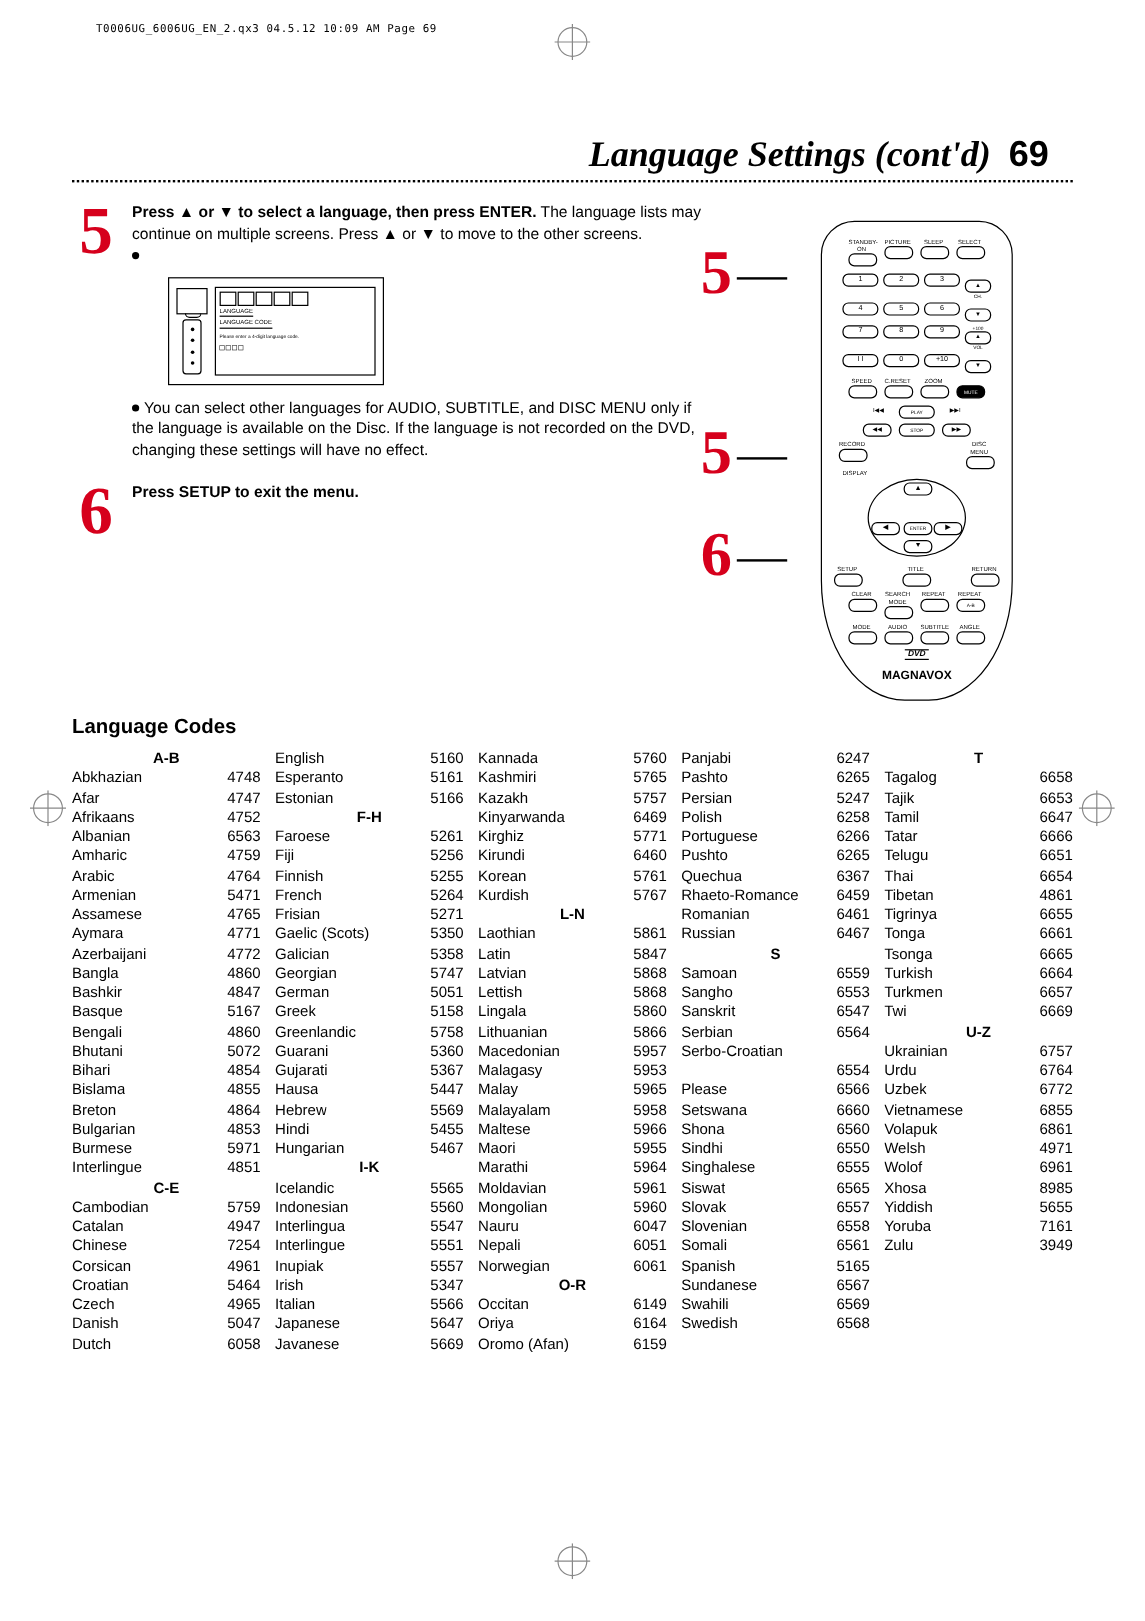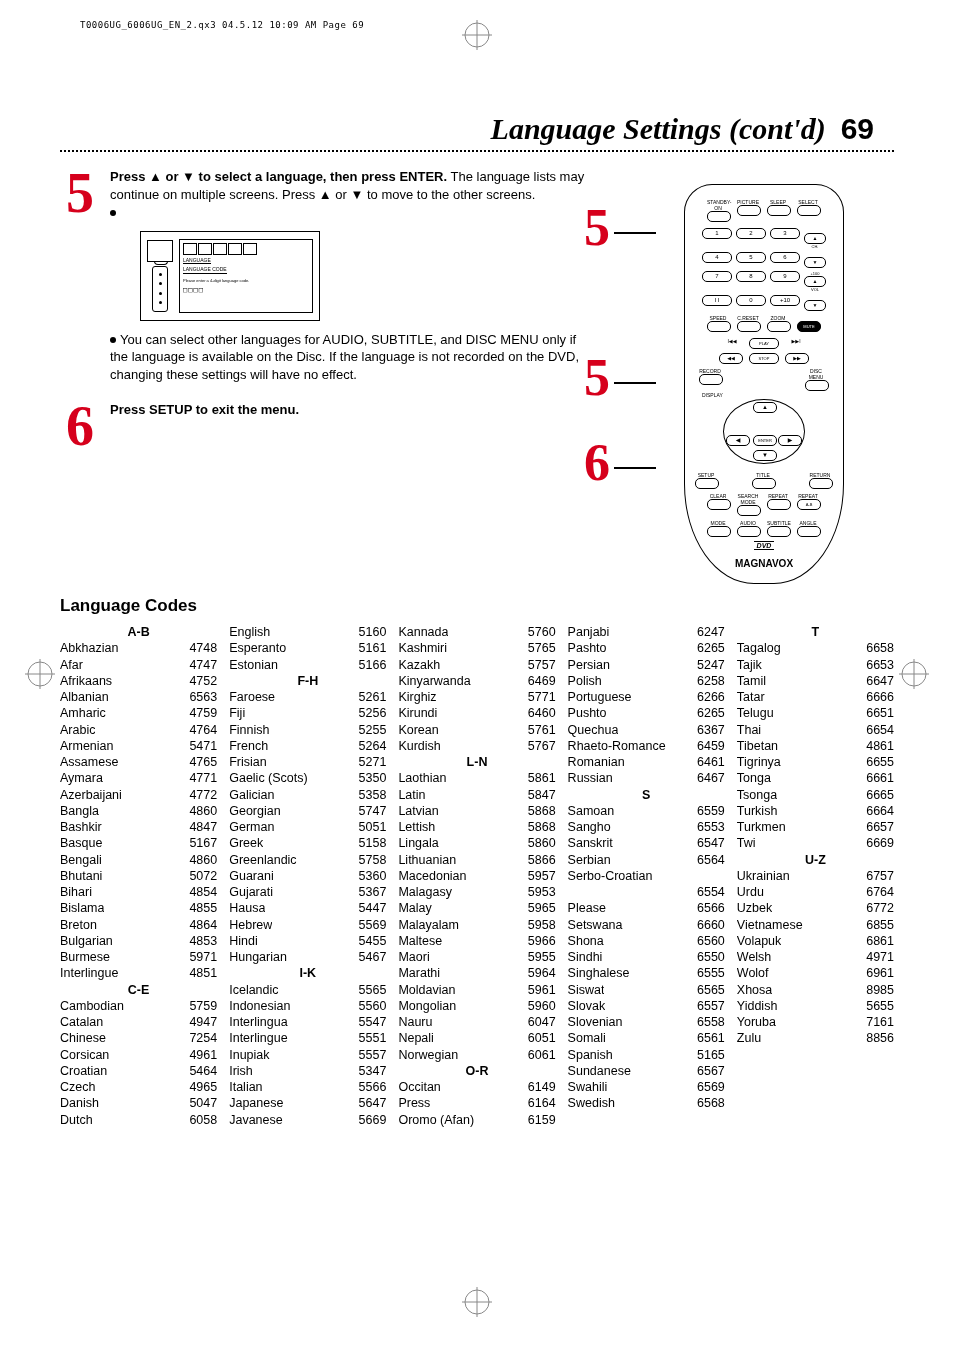--- a/index.html
+++ b/index.html
@@ -723,21 +723,21 @@
         <div class="crow">
           <span class="name">Norwegian</span>
           <span class="code">6061</span>
         </div>
         <div class="chead">O-R</div>
         <div class="crow">
           <span class="name">Occitan</span>
           <span class="code">6149</span>
         </div>
         <div class="crow">
-          <span class="name">Press</span>
+          <span class="name">Oriya</span>
           <span class="code">6164</span>
         </div>
         <div class="crow">
           <span class="name">Oromo (Afan)</span>
           <span class="code">6159</span>
         </div>
       </div>
       <div class="ccol">
         <div class="crow">
           <span class="name">Panjabi</span>
@@ -947,18 +947,18 @@
         <div class="crow">
           <span class="name">Yiddish</span>
           <span class="code">5655</span>
         </div>
         <div class="crow">
           <span class="name">Yoruba</span>
           <span class="code">7161</span>
         </div>
         <div class="crow">
           <span class="name">Zulu</span>
-          <span class="code">8856</span>
+          <span class="code">3949</span>
         </div>
       </div>
     </div>
 
 </div>
 
 </body></html>

